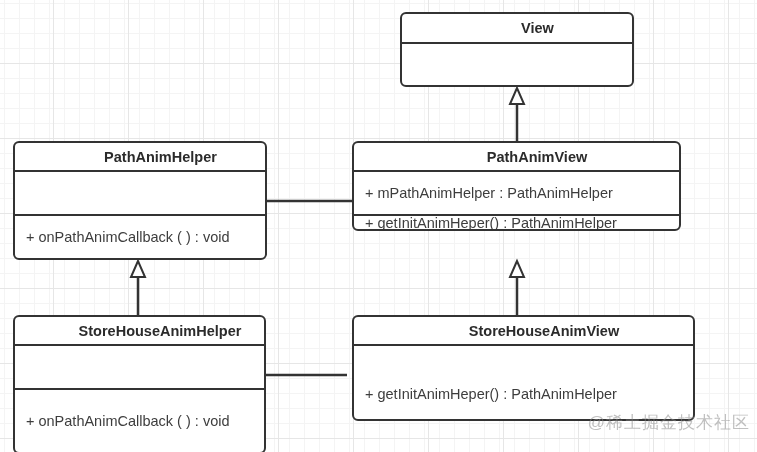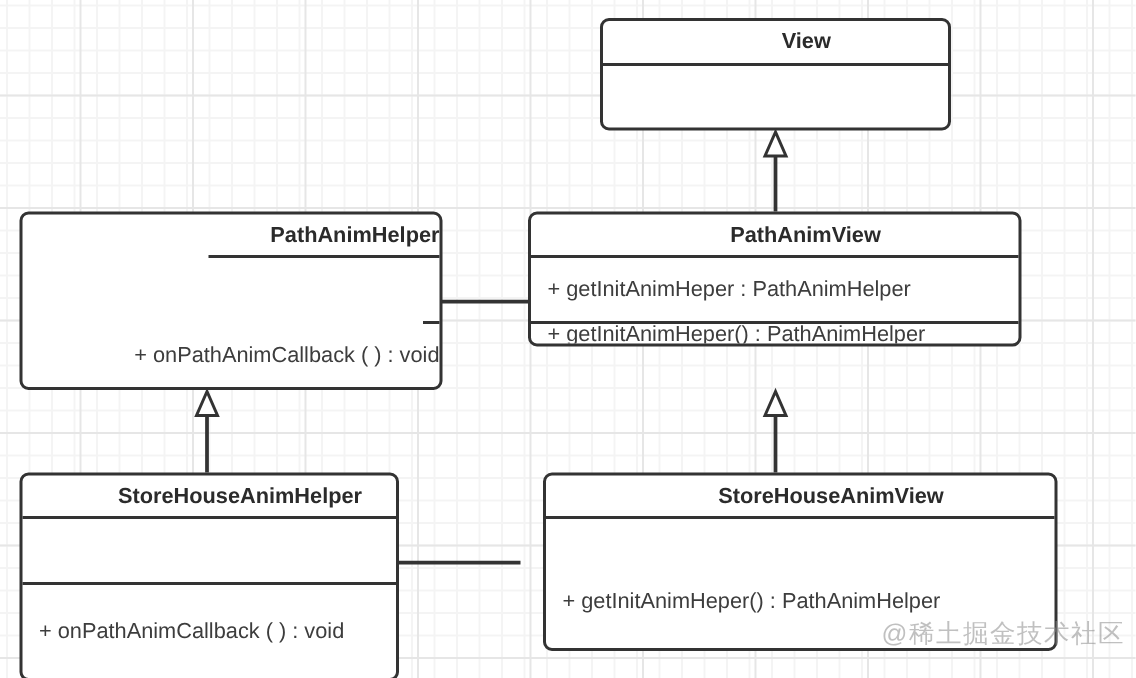--- a/index.html
+++ b/index.html
@@ -51,24 +51,24 @@
     white-space: nowrap;
     overflow: hidden;
   }
   .uml-attrs { border-bottom: 2px solid #333333; }
 
   
   #box-view            { left: 400px; top: 12px;  width: 234px; height: 75px; }
   #box-view .uml-title { height: 30px; }
   #box-view .uml-body  { flex: 1; }
 
-  #box-pah             { left: 13px;  top: 141px; width: 282px; height: 119px; align-items: flex-end; }
+  #box-pah             { left: 13px;  top: 141px; width: 254px; height: 119px; }
   #box-pav             { left: 352px; top: 141px; width: 329px; height: 90px; }
   #box-shah            { left: 13px;  top: 315px; width: 253px; height: 139px; }
-  #box-shav            { left: 362px; top: 315px; width: 343px; height: 119px; gap: 23px; }
+  #box-shav            { left: 352px; top: 315px; width: 343px; height: 106px; gap: 23px; }
 
   .three-part .uml-title  { height: 29px; }
   .three-part .uml-attrs  { height: 44px; }
   .three-part .uml-methods{ flex: 1; }
 
   .relations {
     position: absolute;
     left: 0; top: 0;
     width: 757px; height: 452px;
     pointer-events: none;
@@ -120,21 +120,21 @@
   </div>
 
   <div id="box-pah" class="uml-class three-part">
     <div class="uml-title">PathAnimHelper</div>
     <div class="uml-attrs"></div>
     <div class="uml-methods">+ onPathAnimCallback ( )  : void</div>
   </div>
 
   <div id="box-pav" class="uml-class three-part">
     <div class="uml-title">PathAnimView</div>
-    <div class="uml-attrs">+ getInitAnimHeper : PathAnimHelper</div>
+    <div class="uml-attrs">+ mPathAnimHelper : PathAnimHelper</div>
     <div class="uml-methods">+ getInitAnimHeper() : PathAnimHelper</div>
   </div>
 
   <div id="box-shah" class="uml-class three-part">
     <div class="uml-title">StoreHouseAnimHelper</div>
     <div class="uml-attrs"></div>
     <div class="uml-methods">+ onPathAnimCallback ( )  : void</div>
   </div>
 
   <div id="box-shav" class="uml-class three-part">

